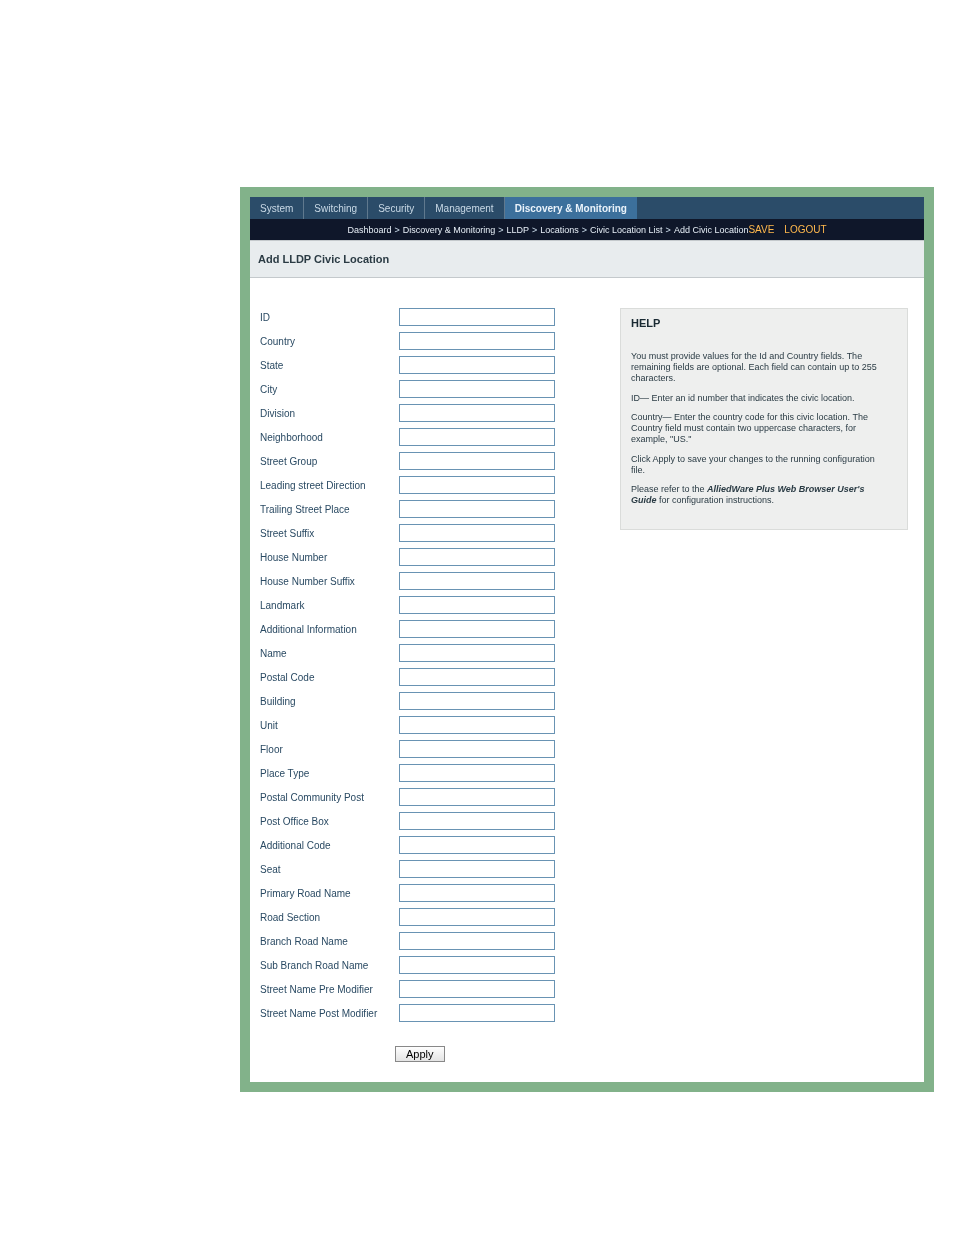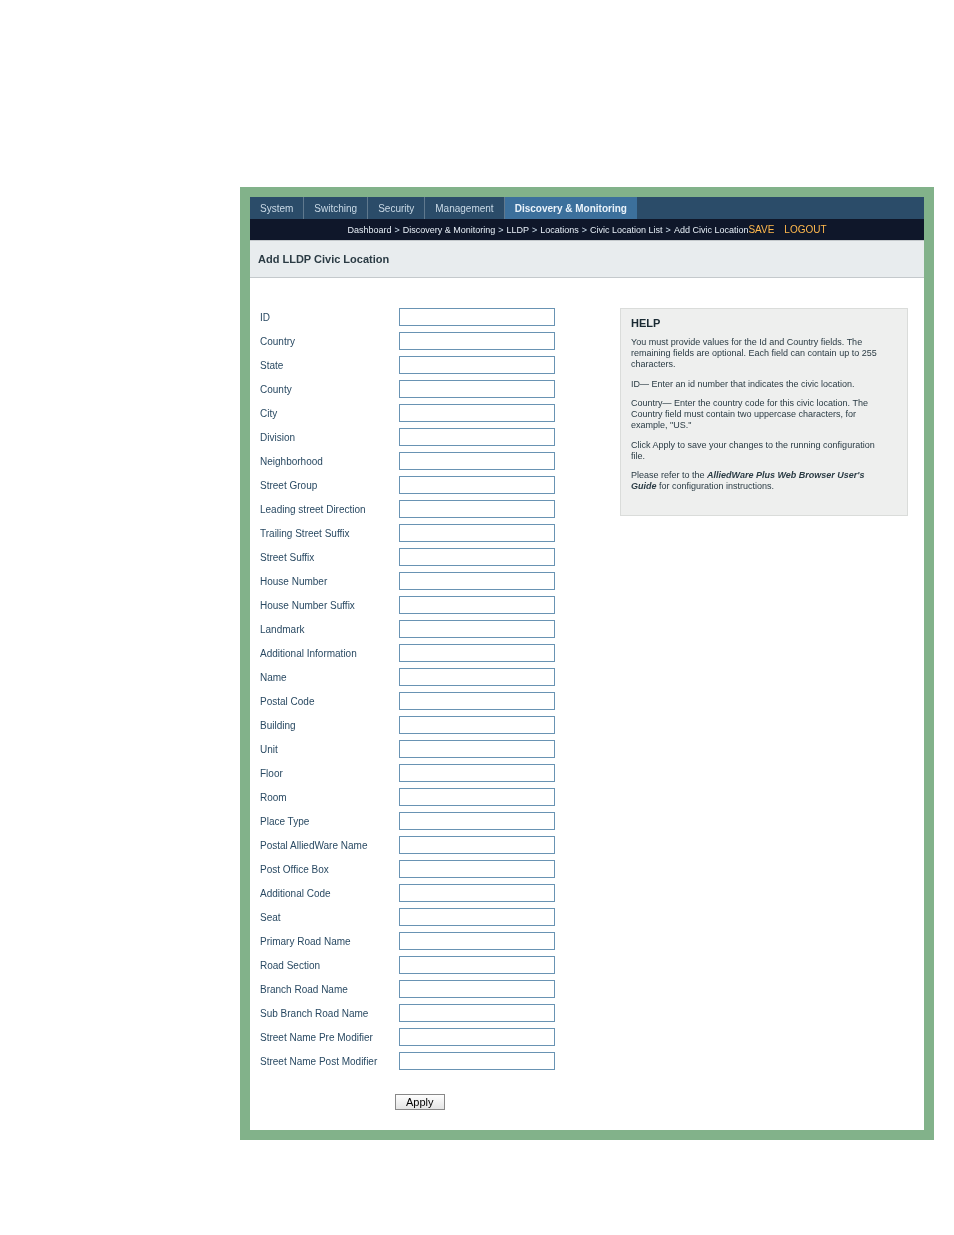--- a/index.html
+++ b/index.html
@@ -126,21 +126,21 @@
   }
   .help-box {
     background: #eeefee;
     border: 1px solid #dadcda;
     padding: 8px 10px 14px 10px;
     font-size: 9px;
     color: #2a3b44;
     line-height: 1.25;
   }
   .help-box h3 {
-    margin: 0 0 6px 0;
+    margin: 0 0 20px 0;
     font-size: 11px;
     font-weight: bold;
     color: #1a2a33;
   }
   .help-box p {
     margin: 0 13px 8px 0;
   }
   .help-box em { font-style: italic; font-weight: bold; }
 </style>
 </head>
@@ -181,45 +181,41 @@
           </div>
           <div class="form-row">
             <div class="form-label">Country</div>
             <input type="text" class="form-input" style="">
           </div>
           <div class="form-row">
             <div class="form-label">State</div>
             <input type="text" class="form-input" style="">
           </div>
           <div class="form-row">
-            <div class="form-label">County</div>
-            <input type="text" class="form-input" style="">
-          </div>
-          <div class="form-row">
             <div class="form-label">City</div>
             <input type="text" class="form-input" style="">
           </div>
           <div class="form-row">
             <div class="form-label">Division</div>
             <input type="text" class="form-input" style="">
           </div>
           <div class="form-row">
             <div class="form-label">Neighborhood</div>
             <input type="text" class="form-input" style="">
           </div>
           <div class="form-row">
             <div class="form-label">Street Group</div>
             <input type="text" class="form-input" style="">
           </div>
           <div class="form-row">
             <div class="form-label">Leading street Direction</div>
             <input type="text" class="form-input" style="">
           </div>
           <div class="form-row">
-            <div class="form-label">Trailing Street Suffix</div>
+            <div class="form-label">Trailing Street Place</div>
             <input type="text" class="form-input" style="">
           </div>
           <div class="form-row">
             <div class="form-label">Street Suffix</div>
             <input type="text" class="form-input" style="">
           </div>
           <div class="form-row">
             <div class="form-label">House Number</div>
             <input type="text" class="form-input" style="">
           </div>
@@ -249,29 +245,25 @@
           </div>
           <div class="form-row">
             <div class="form-label">Unit</div>
             <input type="text" class="form-input" style="">
           </div>
           <div class="form-row">
             <div class="form-label">Floor</div>
             <input type="text" class="form-input" style="">
           </div>
           <div class="form-row">
-            <div class="form-label">Room</div>
-            <input type="text" class="form-input" style="">
-          </div>
-          <div class="form-row">
             <div class="form-label">Place Type</div>
             <input type="text" class="form-input" style="">
           </div>
           <div class="form-row">
-            <div class="form-label">Postal AlliedWare Name</div>
+            <div class="form-label">Postal Community Post</div>
             <input type="text" class="form-input" style="">
           </div>
           <div class="form-row">
             <div class="form-label">Post Office Box</div>
             <input type="text" class="form-input" style="">
           </div>
           <div class="form-row">
             <div class="form-label">Additional Code</div>
             <input type="text" class="form-input" style="">
           </div>

